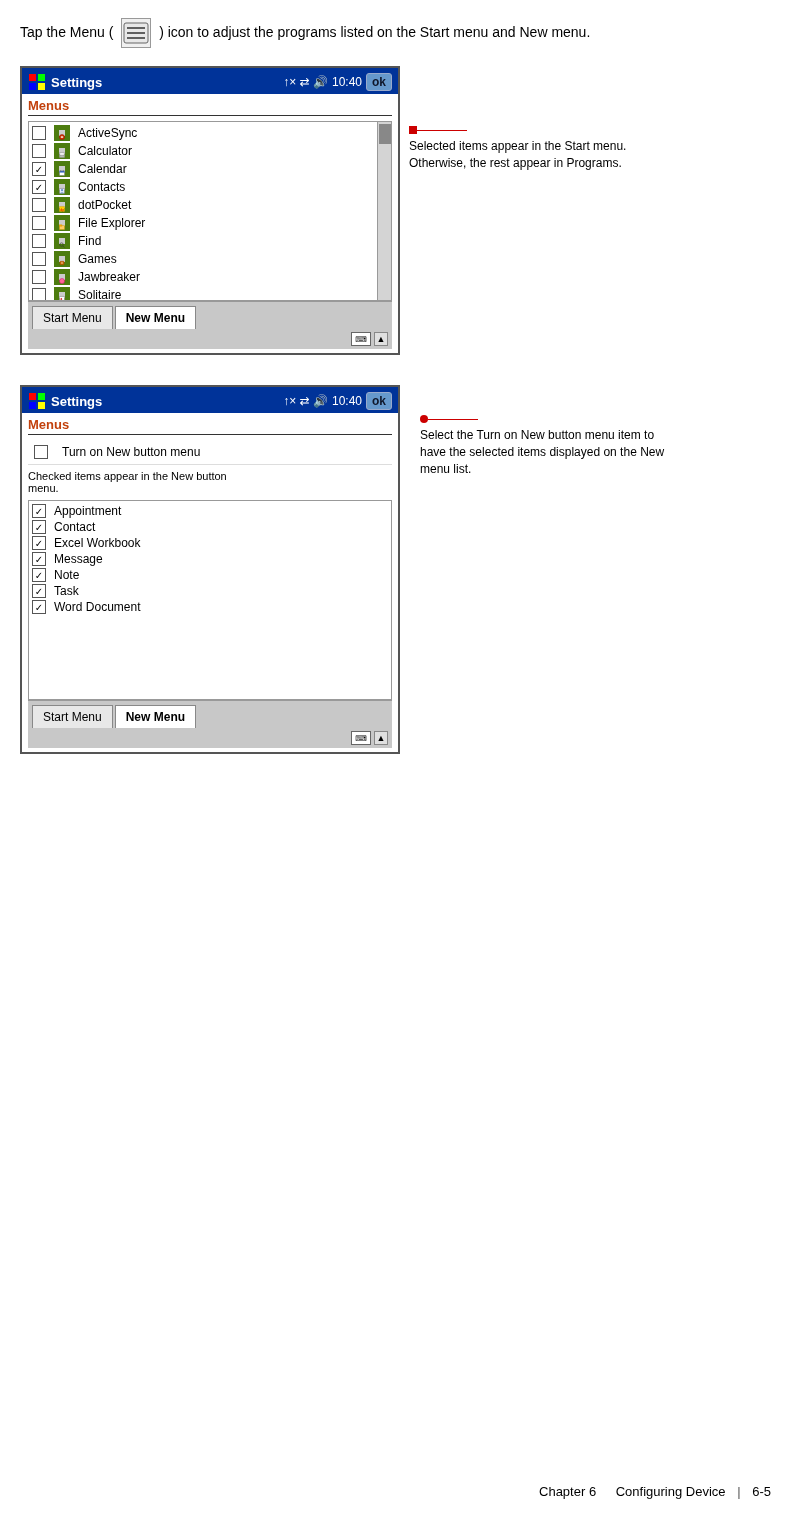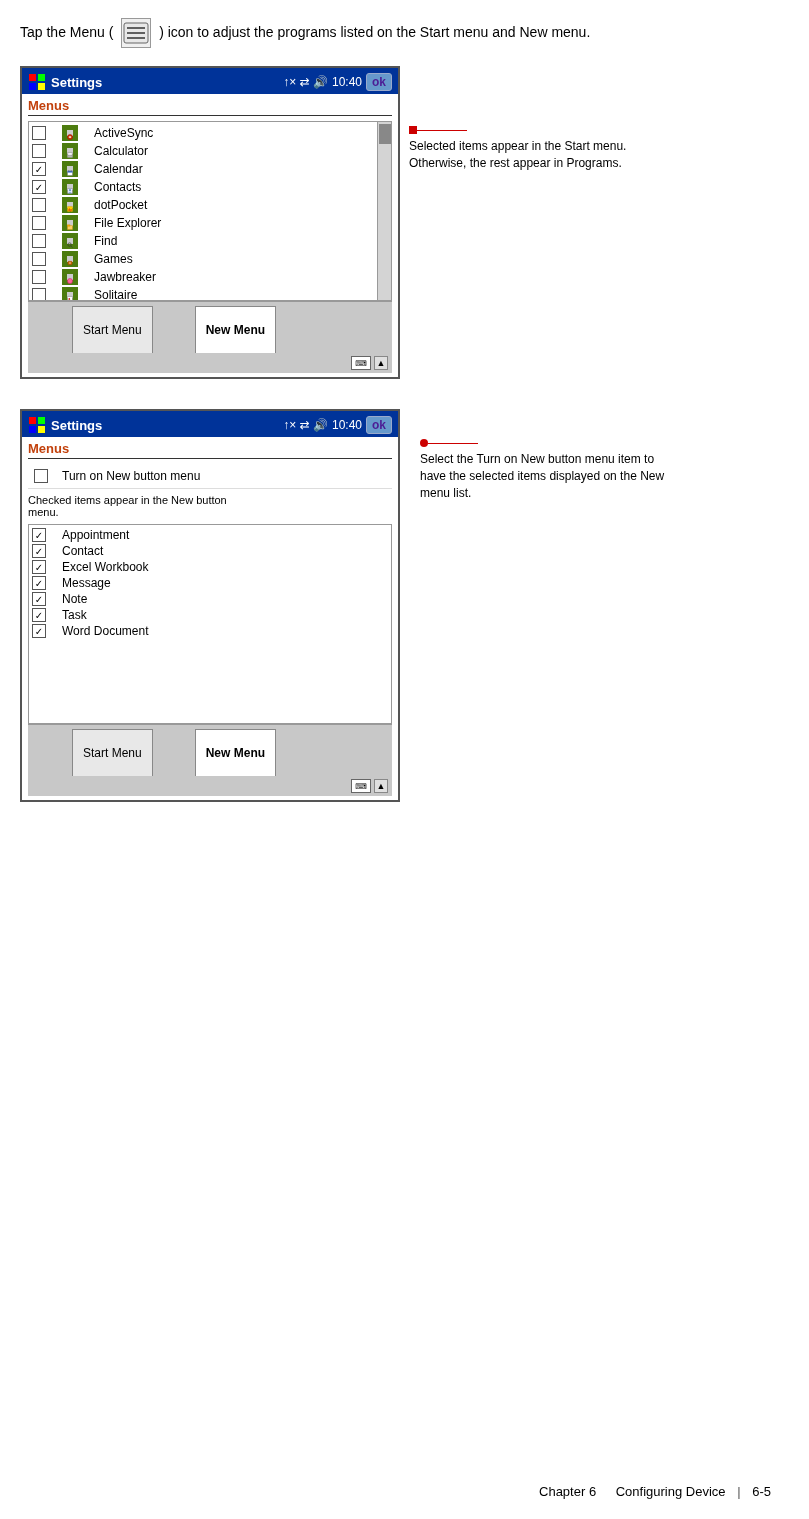--- a/index.html
+++ b/index.html
@@ -78,21 +78,21 @@
 
     .title-bar-right {
       display: flex;
       align-items: center;
       gap: 4px;
       font-size: 12px;
     }
 
     .ok-btn {
       background: #6699cc;
-      color: #4c1d95;
+      color: #0f172a;
       border: 1px solid #99aacc;
       border-radius: 3px;
       padding: 1px 5px;
       font-size: 12px;
       font-weight: bold;
     }
 
     .screen-body {
       padding: 4px 6px;
       background: #fff;
@@ -146,21 +146,21 @@
       height: 20px;
       background: #888;
       margin-top: 2px;
     }
 
     .list-item {
       display: flex;
       align-items: center;
       padding: 1px 3px;
       font-size: 12px;
-      gap: 16px;
+      gap: 8px;
     }
 
     .checkbox {
       width: 14px;
       height: 14px;
       border: 1px solid #555;
       background: #fff;
       display: inline-flex;
       align-items: center;
       justify-content: center;
@@ -198,24 +198,23 @@
       gap: 2px;
       background: #c8c8c8;
       padding: 4px 4px 0 4px;
       border-top: 1px solid #999;
     }
 
     .tab-btn {
       background: #e8e8e8;
       border: 1px solid #888;
       border-bottom: none;
-      padding: 16px 10px;
+      padding: 4px 10px;
       font-size: 12px;
       cursor: pointer;
-      margin-left: 40px;
     }
 
     .tab-btn.active {
       background: #fff;
       font-weight: bold;
     }
 
     
     .bottom-bar {
       background: #c8c8c8;

